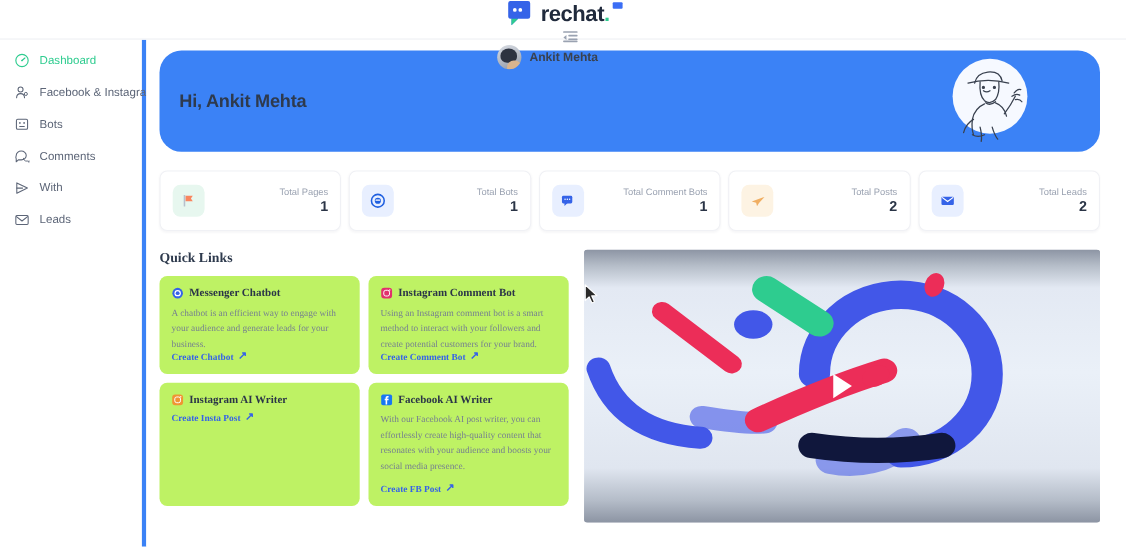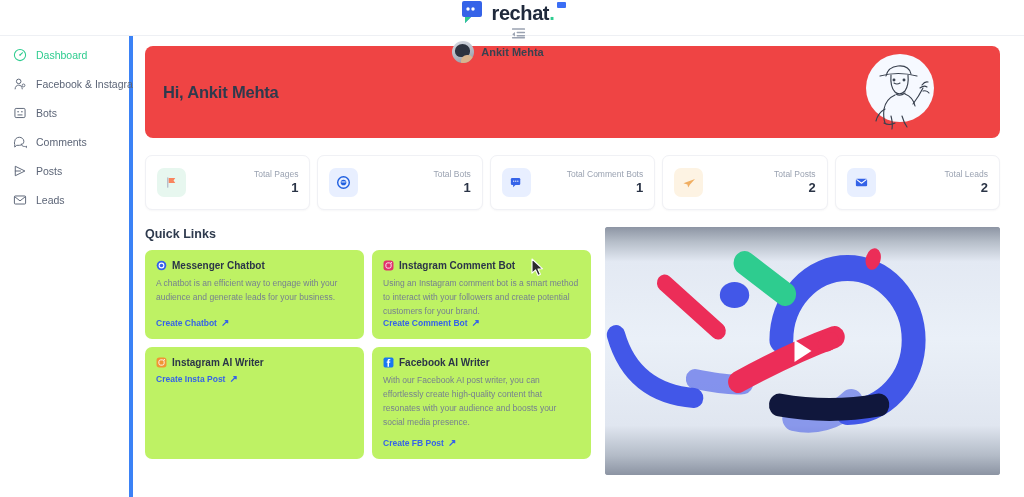--- a/index.html
+++ b/index.html
@@ -74,21 +74,21 @@
   .nav-ico { width: 15px; height: 15px; flex: none; display: flex; align-items: center; justify-content: center; }
   .nav-label { white-space: nowrap; }
 
   
   .main {
     flex: 1; background: #ffffff; padding: 10px 24px 0 12px;
     overflow: hidden; position: relative;
   }
 
   .hero {
-    height: 92px; background: #ef4444; border-radius: 8px;
+    height: 92px; background: #3b82f6; border-radius: 20px;
     display: flex; align-items: center; position: relative; overflow: hidden;
     padding-left: 18px; margin-bottom: 17px;
   }
   .hero-title { font-size: 16.5px; font-weight: 700; color: #2e3a4d; letter-spacing: -0.2px; }
   .hero-art { position: absolute; right: 58px; top: 50%; transform: translateY(-50%); }
 
   
   .stats { display: flex; gap: 7px; margin-bottom: 17px; }
   .stat-card {
     flex: 1; background: #ffffff; border: 1px solid #f0f1f5; border-radius: 7px;
@@ -98,21 +98,21 @@
   .stat-ico {
     width: 29px; height: 29px; border-radius: 7px; flex: none;
     display: flex; align-items: center; justify-content: center;
   }
   .stat-right { text-align: right; }
   .stat-label { font-size: 8.5px; color: #9aa2b1; font-weight: 400; line-height: 1.3; }
   .stat-value { font-size: 13px; font-weight: 700; color: #2a3446; line-height: 1.3; }
 
   
   .lower { display: flex; gap: 14px; }
-  .quick-col { width: 446px; flex: none; }
+  .quick-col { width: 372px; flex: none; font-family: Liberation Serif, serif; }
   .ql-title { font-size: 12.5px; font-weight: 700; color: #2e3a4d; margin-bottom: 9px; }
   .ql-grid { display: grid; grid-template-columns: 1fr 1fr; gap: 8px; }
   .ql-card {
     background: #bef264; border-radius: 7px; padding: 10px 11px 11px 11px;
     display: flex; flex-direction: column;
   }
   .ql-card.tall { min-height: 112px; }
   .ql-head { display: flex; align-items: center; gap: 5px; margin-bottom: 6px; }
   .ql-ico { width: 11px; height: 11px; flex: none; display:flex; align-items:center; justify-content:center; }
   .ql-name { font-size: 10px; font-weight: 700; color: #2b3purple; color: #2b3548; white-space: nowrap; }
@@ -224,21 +224,21 @@
         <span class="nav-label">Comments</span>
       </div>
 
       <div class="nav-item">
         <span class="nav-ico">
           <svg width="14" height="14" viewBox="0 0 16 16">
               <path d="M2.6 2.6 L13.6 8 L2.6 13.4 Z" fill="none" stroke="#5c6577" stroke-width="1.1" stroke-linejoin="round"></path>
               <path d="M2.6 8 h6" stroke="#5c6577" stroke-width="1.1" stroke-linecap="round"></path>
             </svg>
         </span>
-        <span class="nav-label">Posts</span>
+        <span class="nav-label">With</span>
       </div>
 
       <div class="nav-item">
         <span class="nav-ico">
           <svg width="14" height="14" viewBox="0 0 16 16">
               <rect x="1.6" y="3.4" width="12.8" height="9.2" rx="1.1" fill="none" stroke="#5c6577" stroke-width="1.1"></rect>
               <path d="M1.9 4.2 L8 9 L14.1 4.2" fill="none" stroke="#5c6577" stroke-width="1.1" stroke-linejoin="round"></path>
             </svg>
         </span>
         <span class="nav-label">Leads</span>

